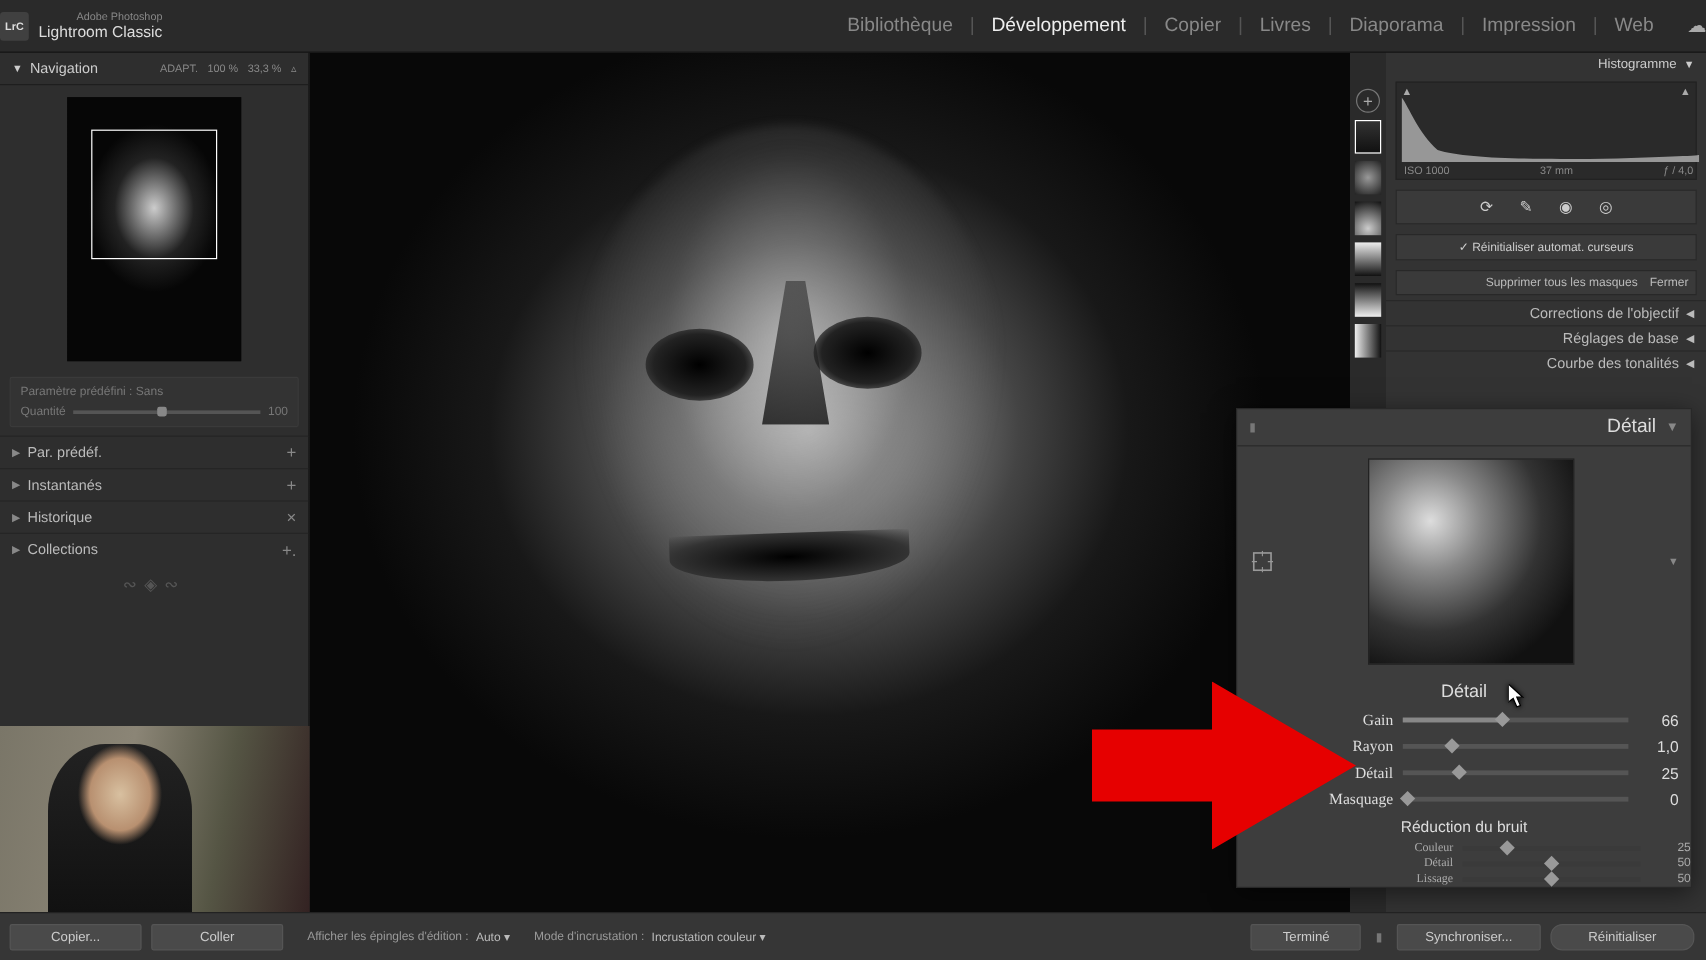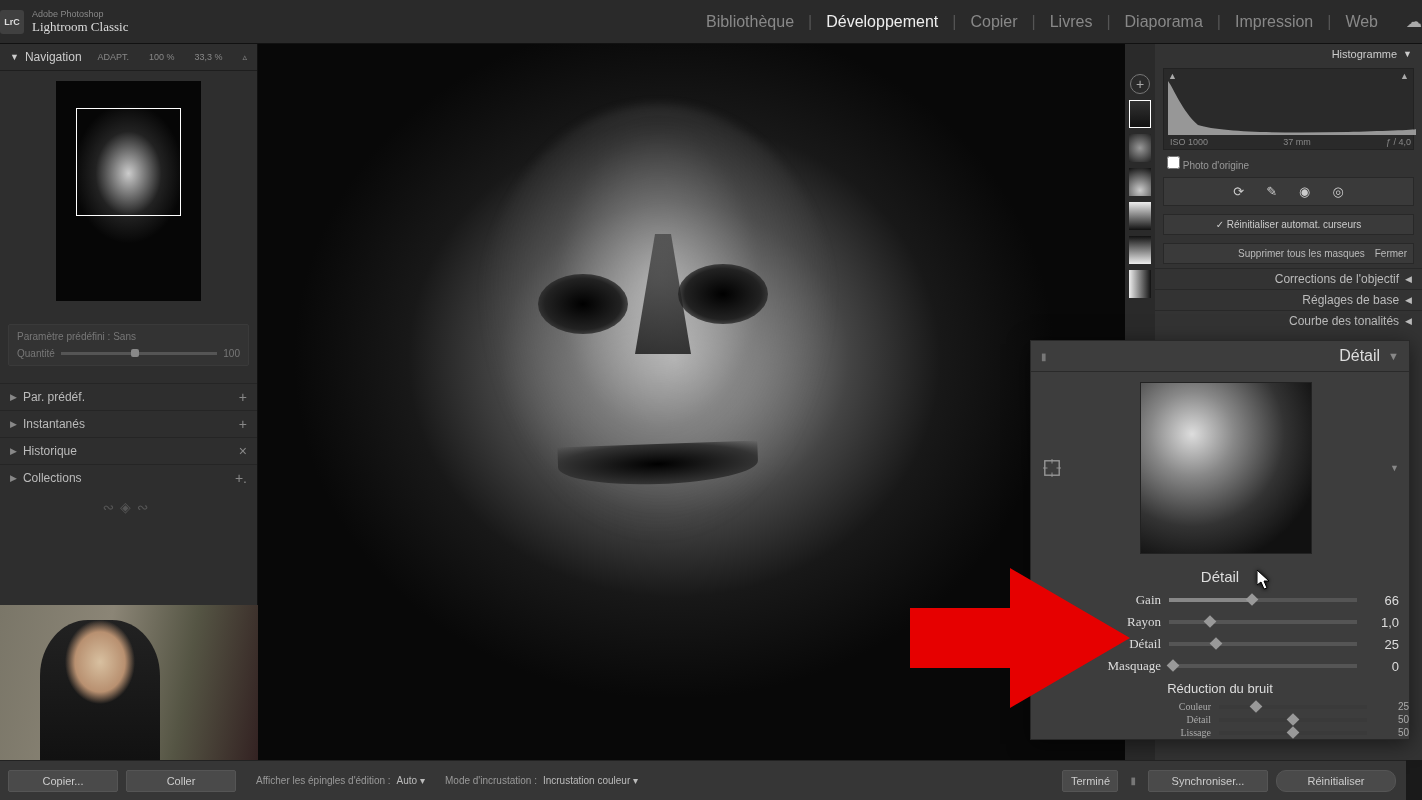--- a/index.html
+++ b/index.html
@@ -1,42 +1,42 @@
 <!DOCTYPE html>
 <html><head>
 <meta charset="utf-8">
 <style>
   * { box-sizing: border-box; margin: 0; padding: 0; font-family: "Helvetica Neue", Arial, sans-serif; }
   body { background: #1a1a1a; color: #ccc; width: 1422px; height: 800px; overflow: hidden; position: relative; }
   
   
   .topbar { height: 44px; background: #2a2a2a; border-bottom: 1px solid #111; display: flex; align-items: center; padding: 0 0; }
   .logo-box { width: 24px; height: 24px; background: #404040; border-radius: 3px; display: flex; align-items: center; justify-content: center; font-size: 9px; color: #ddd; font-weight: 600; }
-  .app-title { margin-left: 8px; }
+  .app-title { margin-left: 8px; text-align: right; }
   .app-brand { font-size: 9px; color: #888; }
-  .app-name { font-size: 13px; color: #ddd; font-family: Liberation Serif, serif; }
+  .app-name { font-size: 13px; color: #ddd; }
   .module-tabs { margin-left: auto; display: flex; gap: 14px; align-items: center; font-size: 16px; }
   .mtab { color: #888; cursor: pointer; }
   .mtab.active { color: #eee; font-weight: 500; }
   .tab-sep { color: #555; }
   .cloud-icon { margin-left: 14px; color: #aaa; }
   
   
   .main { display: flex; height: calc(800px - 44px - 40px); }
   
   
   .left { width: 258px; background: #2e2e2e; display: flex; flex-direction: column; border-right: 1px solid #111; }
   .nav-header { display: flex; align-items: center; padding: 6px 10px; font-size: 12px; border-bottom: 1px solid #1e1e1e; }
   .nav-header .tri { font-size: 9px; margin-right: 6px; }
   .nav-title { flex: 1; }
-  .nav-zoom { display: flex; gap: 20px; font-size: 9px; color: #888; }
+  .nav-zoom { display: flex; gap: 8px; font-size: 9px; color: #888; }
   .nav-thumb-wrap { display: flex; justify-content: center; padding: 10px 0 6px 0; }
   .nav-thumb { width: 145px; height: 220px; background: #0a0a0a; position: relative; }
   .nav-thumb-rect { position: absolute; left: 20px; top: 27px; width: 105px; height: 108px; border: 1px solid #fff; }
-  .preset-box { margin: 17px 8px; padding: 6px 8px; background: #333; border: 1px solid #3a3a3a; border-radius: 2px; font-size: 10px; color: #777; }
+  .preset-box { margin: 7px 8px; padding: 6px 8px; background: #333; border: 1px solid #3a3a3a; border-radius: 2px; font-size: 10px; color: #777; }
   .preset-slider-row { display: flex; align-items: center; margin-top: 6px; gap: 6px; }
   .mini-slider { flex: 1; height: 3px; background: #555; position: relative; }
   .mini-handle { position: absolute; width: 8px; height: 8px; background: #888; border-radius: 2px; top: -3px; left: 45%; }
   .left-section { display: flex; align-items: center; padding: 5px 10px; border-top: 1px solid #252525; font-size: 12px; color: #bbb; cursor: pointer; }
   .left-section .tri { font-size: 9px; margin-right: 6px; color: #888; }
   .left-section .plus { margin-left: auto; color: #888; font-size: 14px; }
   .deco { text-align: center; color: #555; font-size: 14px; padding: 8px 0; letter-spacing: 6px; }
   
   
   .center { flex: 1; background: #3a3a3a; position: relative; display: flex; align-items: center; justify-content: center; }
@@ -94,21 +94,21 @@
   .cursor-overlay { position: absolute; pointer-events: none; font-size: 16px; color: #fff; filter: drop-shadow(0 0 2px #000); }
   
   
   .red-arrow { position: absolute; color: #ff0000; pointer-events: none; }
   
   
   .webcam { position: absolute; left: 0; bottom: 40px; width: 258px; height: 155px; background: linear-gradient(100deg,#7a7668 0%, #8b8576 40%, #554 70%, #322 100%); }
   .webcam .person { position:absolute; left:40px; bottom:0; width:120px; height:140px; background: radial-gradient(ellipse 50px 60px at 50% 30%, #d8c0a0 0%, #b89070 50%, transparent 70%), linear-gradient(#222,#111); border-radius: 40% 40% 0 0; }
   
   
-  .bottom { position: absolute; left: 0; right: 16px; bottom: 0; height: 40px; background: #363636; border-top: 1px solid #222; display: flex; align-items: center; }
+  .bottom { position: absolute; left: 0; right: 0; bottom: 0; height: 40px; background: #363636; border-top: 1px solid #222; display: flex; align-items: center; }
   .btn { background: #4a4a4a; border: 1px solid #555; color: #ccc; padding: 4px 0; font-size: 11px; border-radius: 2px; cursor: pointer; width: 110px; text-align:center; margin-left: 8px; }
   .b-text { font-size: 10px; color: #999; margin-left: 20px; display: flex; align-items: flex-start; gap: 6px; }
   .b-text .sel { color: #bbb; }
 </style>
 </head>
 <body>
 
 <div class="topbar">
   <div class="logo-box">LrC</div>
   <div class="app-title">
@@ -215,23 +215,20 @@
         <path d="M0,0 C6,8 14,30 30,44 C55,52 120,52 180,51 C210,50 248,49 248,48 L248,54 L0,54 Z" fill="#aaa" opacity="0.85"></path>
       </svg>
       <div style="position:absolute;left:4px;top:2px;font-size:9px;color:#aaa;">▲</div>
       <div style="position:absolute;right:4px;top:2px;font-size:9px;color:#aaa;">▲</div>
       <div class="histo-meta">
         <span>ISO 1000</span>
         <span>37 mm</span>
         <span>ƒ / 4,0</span>
       </div>
     </div>
-    <div class="orig-row">
-      <input type="checkbox" style=""> <span>Photo d'origine</span>
-    </div>
     <div class="tool-row">
       <span>⟳</span>
       <span>✎</span>
       <span>◉</span>
       <span>◎</span>
     </div>
     <div class="reset-row">✓ <span>Réinitialiser automat. curseurs</span></div>
     <div class="close-row">
       <span style="flex:1"></span>
       <span>Supprimer tous les masques</span>
@@ -344,18 +341,18 @@
   <div class="btn">Coller</div>
   <div class="b-text">
     <span>Afficher les épingles d'édition :</span>
     <span class="sel"><span>Auto</span> ▾</span>
   </div>
   <div class="b-text">
     <span>Mode d'incrustation :</span>
     <span class="sel"><span>Incrustation couleur</span> ▾</span>
   </div>
   <div style="flex:1"></div>
-  <div class="btn" style="width:56px;">Terminé</div>
+  <div class="btn" style="width:92px;">Terminé</div>
   <div style="width:8px"></div>
   <span style="font-size:10px;color:#777;margin:0 4px;">▮</span>
   <div class="btn" style="width:120px;">Synchroniser...</div>
   <div class="btn" style="width:120px; margin-right:10px;border-radius:10px;">Réinitialiser</div>
 </div>
 
 </body></html>

